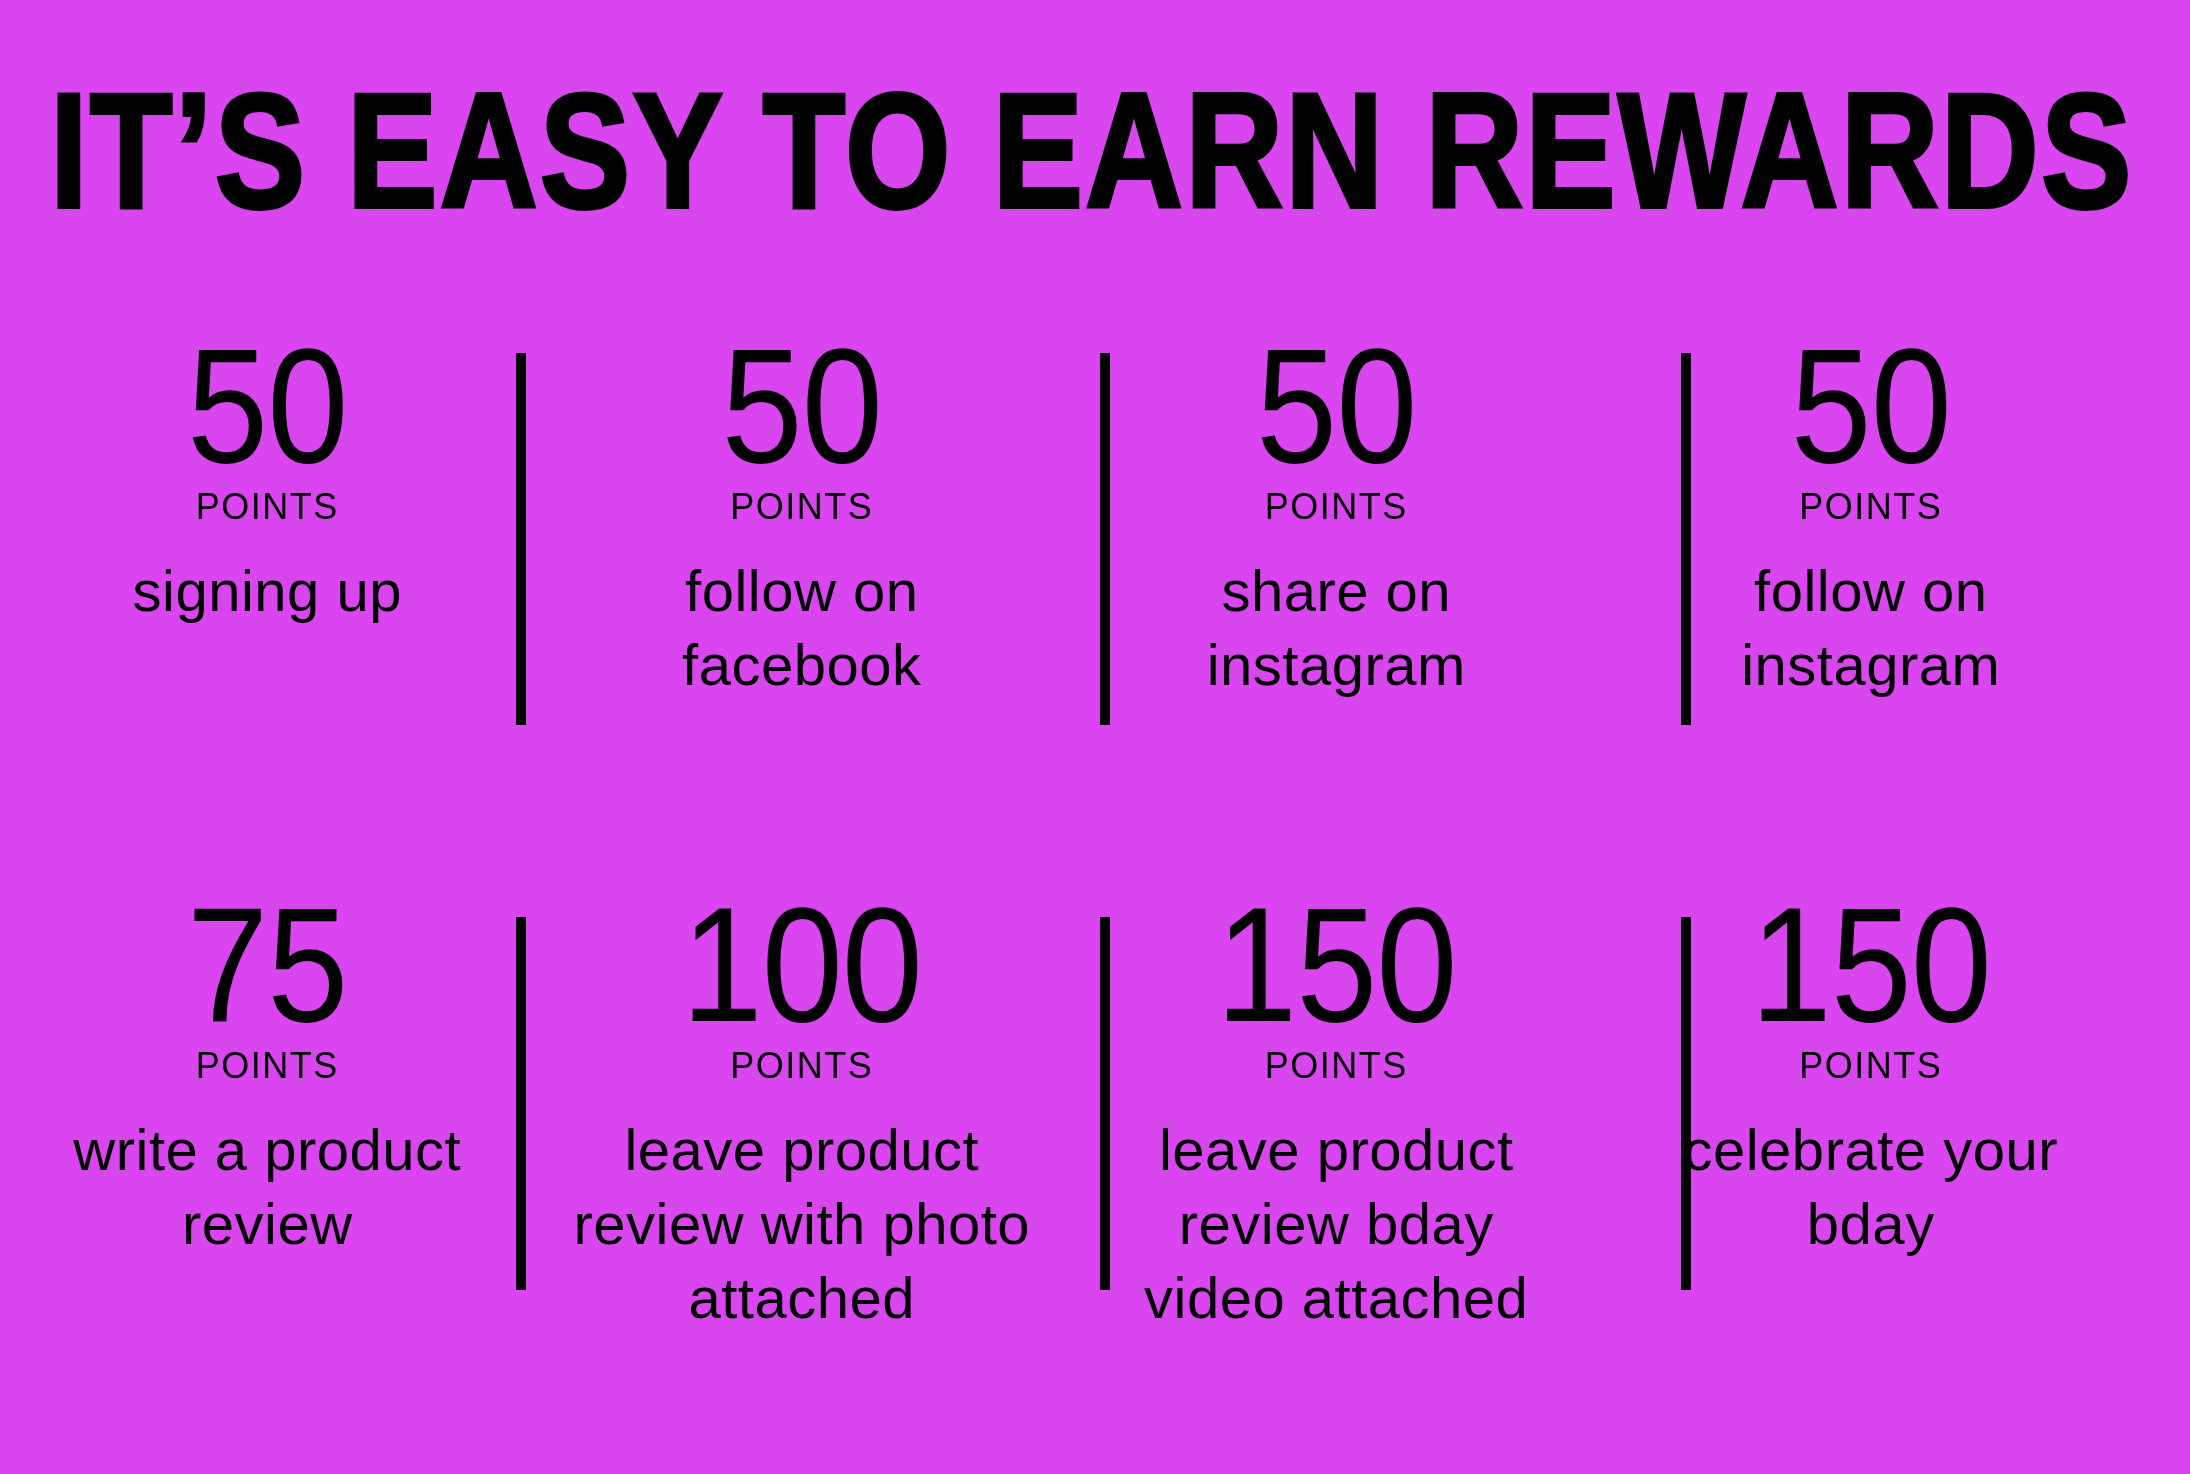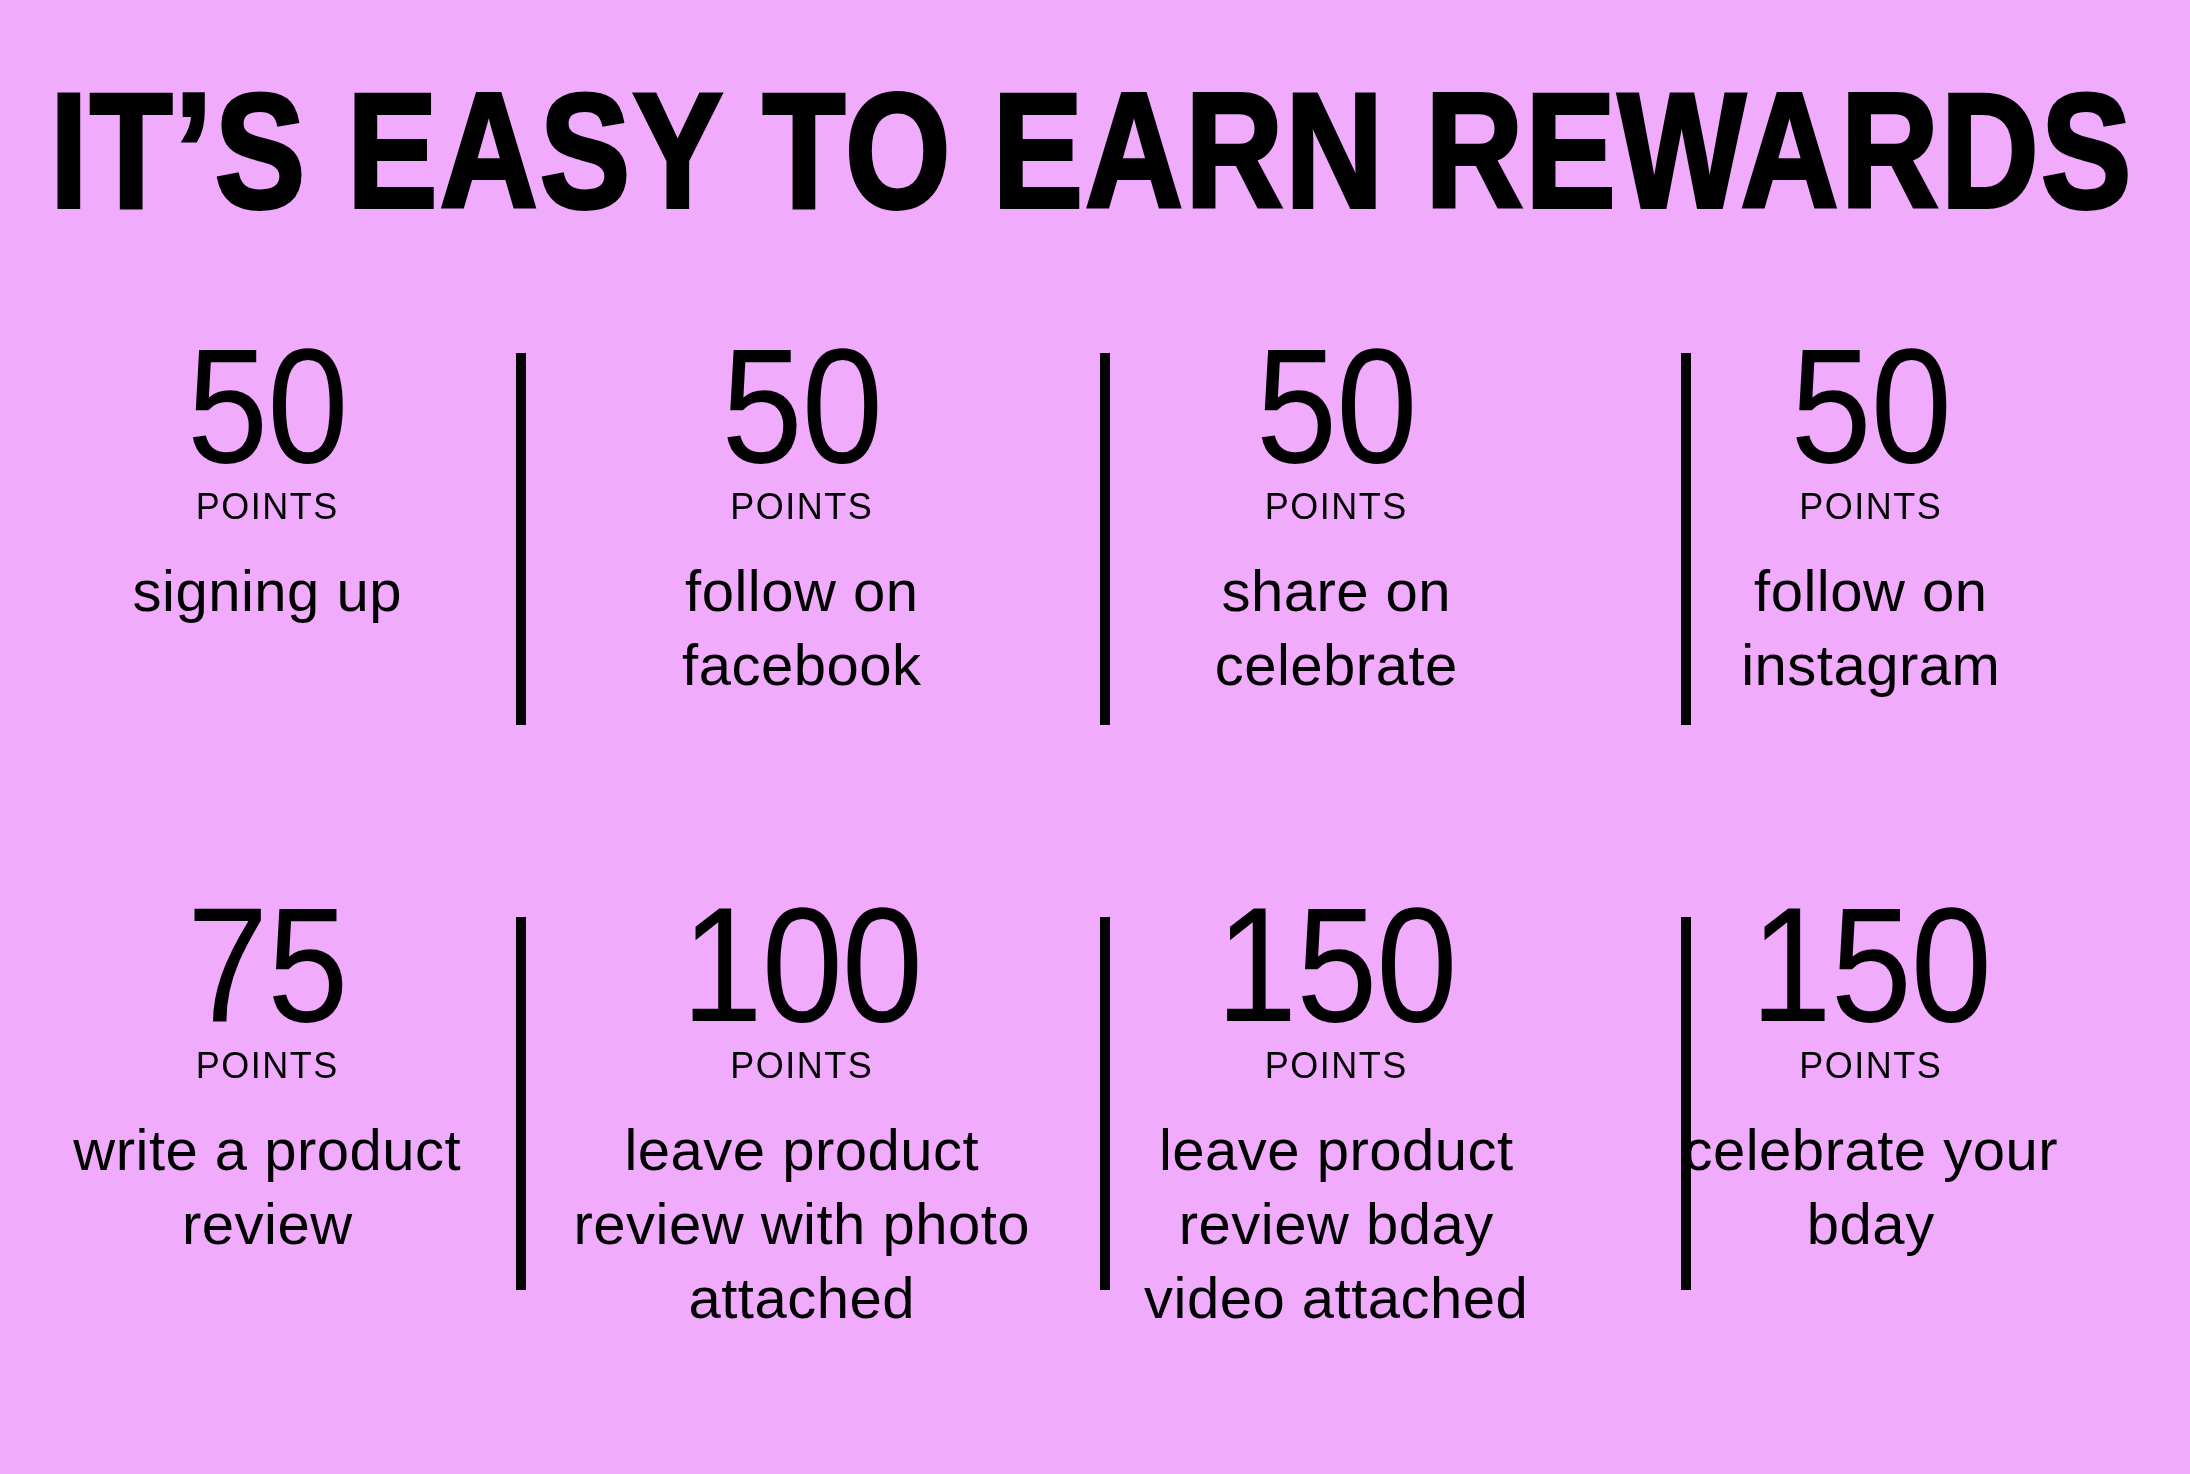--- a/index.html
+++ b/index.html
@@ -9,21 +9,21 @@
     background: #ffffff;
     font-family: "Liberation Sans", "DejaVu Sans", sans-serif;
     color: #000000;
     overflow: hidden;
   }
 
   .page {
     position: relative;
     width: 2190px;
     height: 1474px;
-    background: #f0abfc;
+    background: #d946ef;
   }
 
   
   .title {
     position: absolute;
     left: 50px;
     top: 80px;
     width: 2100px;
     height: 110px;
     font-family: "Liberation Sans", "DejaVu Sans", sans-serif;
@@ -125,21 +125,21 @@
 
     <div class="cell">
       <div class="points-number">50</div>
       <div class="points-label">POINTS</div>
       <div class="task-text">follow on facebook</div>
     </div>
 
     <div class="cell">
       <div class="points-number">50</div>
       <div class="points-label">POINTS</div>
-      <div class="task-text">share on celebrate</div>
+      <div class="task-text">share on instagram</div>
     </div>
 
     <div class="cell">
       <div class="points-number">50</div>
       <div class="points-label">POINTS</div>
       <div class="task-text">follow on instagram</div>
     </div>
 
   </div>
 

